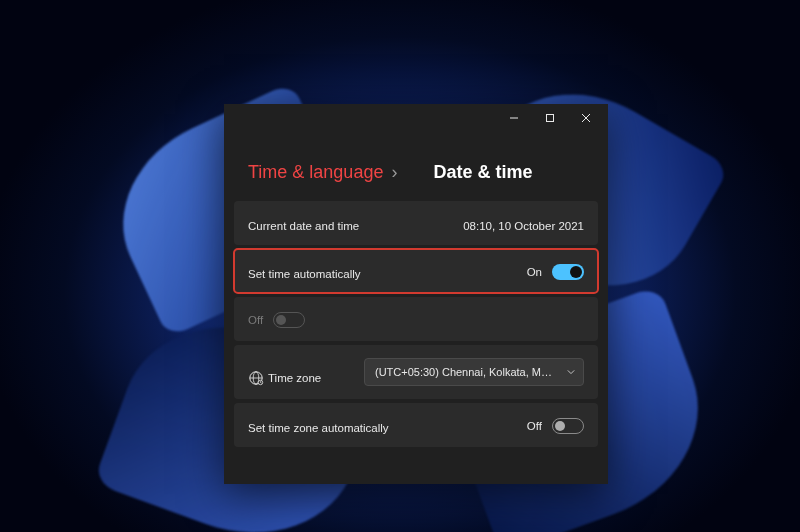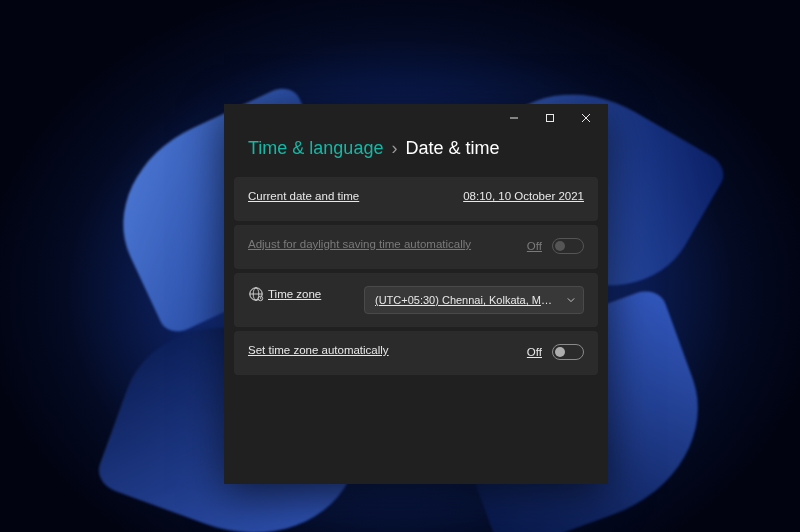--- a/index.html
+++ b/index.html
@@ -25,28 +25,28 @@
       padding-right: 4px;
     }
     .winbtn {
       width: 36px; height: 28px; display: flex; align-items: center; justify-content: center;
       color: #e8e8e8; font-size: 10px; cursor: pointer;
     }
     .winbtn svg { width: 10px; height: 10px; }
     .header {
       padding: 6px 24px 18px 24px; font-size: 18px; display: flex; align-items: baseline; gap: 6px;
     }
-    .crumb-parent { color: #14b8a6; font-weight: 400; }
+    .crumb-parent { color: #ef4444; font-weight: 400; margin-top: 24px; }
     .crumb-sep { color: #9a9a9a; font-weight: 400; padding: 0 2px; }
-    .crumb-current { color: #ffffff; font-weight: 400; }
+    .crumb-current { color: #ffffff; font-weight: 700; margin-left: 28px; }
     .rows { padding: 0 10px; display: flex; flex-direction: column; gap: 4px; }
     .row {
       background: #2b2b2b; border-radius: 4px; padding: 13px 14px;
-      display: flex; align-items: flex-start; justify-content: space-between;
-      font-size: 11.5px; color: #e8e8e8; min-height: 44px; text-decoration: underline;
+      display: flex; align-items: flex-end; justify-content: space-between;
+      font-size: 11.5px; color: #e8e8e8; min-height: 44px;
     }
     .row.highlight { outline: 2px solid #d23a2f; outline-offset: -1px; }
     .row.disabled { color: #7a7a7a; }
     .row .left { display: flex; align-items: center; gap: 4px; }
     .row .right { display: flex; align-items: center; gap: 10px; }
     .state { font-size: 11.5px; }
     .toggle {
       width: 32px; height: 16px; border-radius: 10px; position: relative; cursor: pointer;
     }
     .toggle.on { background: #4cc2ff; }
@@ -107,23 +107,31 @@
     <span class="crumb-current">Date &amp; time</span>
   </div>
 
   <div class="rows">
 
     <div class="row">
       <span>Current date and time</span>
       <span>08:10, 10 October 2021</span>
     </div>
 
+    <div class="row highlight">
+      <span>Set time automatically</span>
+      <div class="right">
+        <span class="state">On</span>
+        <div class="toggle on">
+            <div class="knob"></div>
+          </div>
+      </div>
+    </div>
 
     <div class="row disabled">
-      <span>Adjust for daylight saving time automatically</span>
       <div class="right">
         <span class="state">Off</span>
         <div class="toggle off dis">
             <div class="knob"></div>
           </div>
       </div>
     </div>
 
     <div class="row">
       <div class="left">

